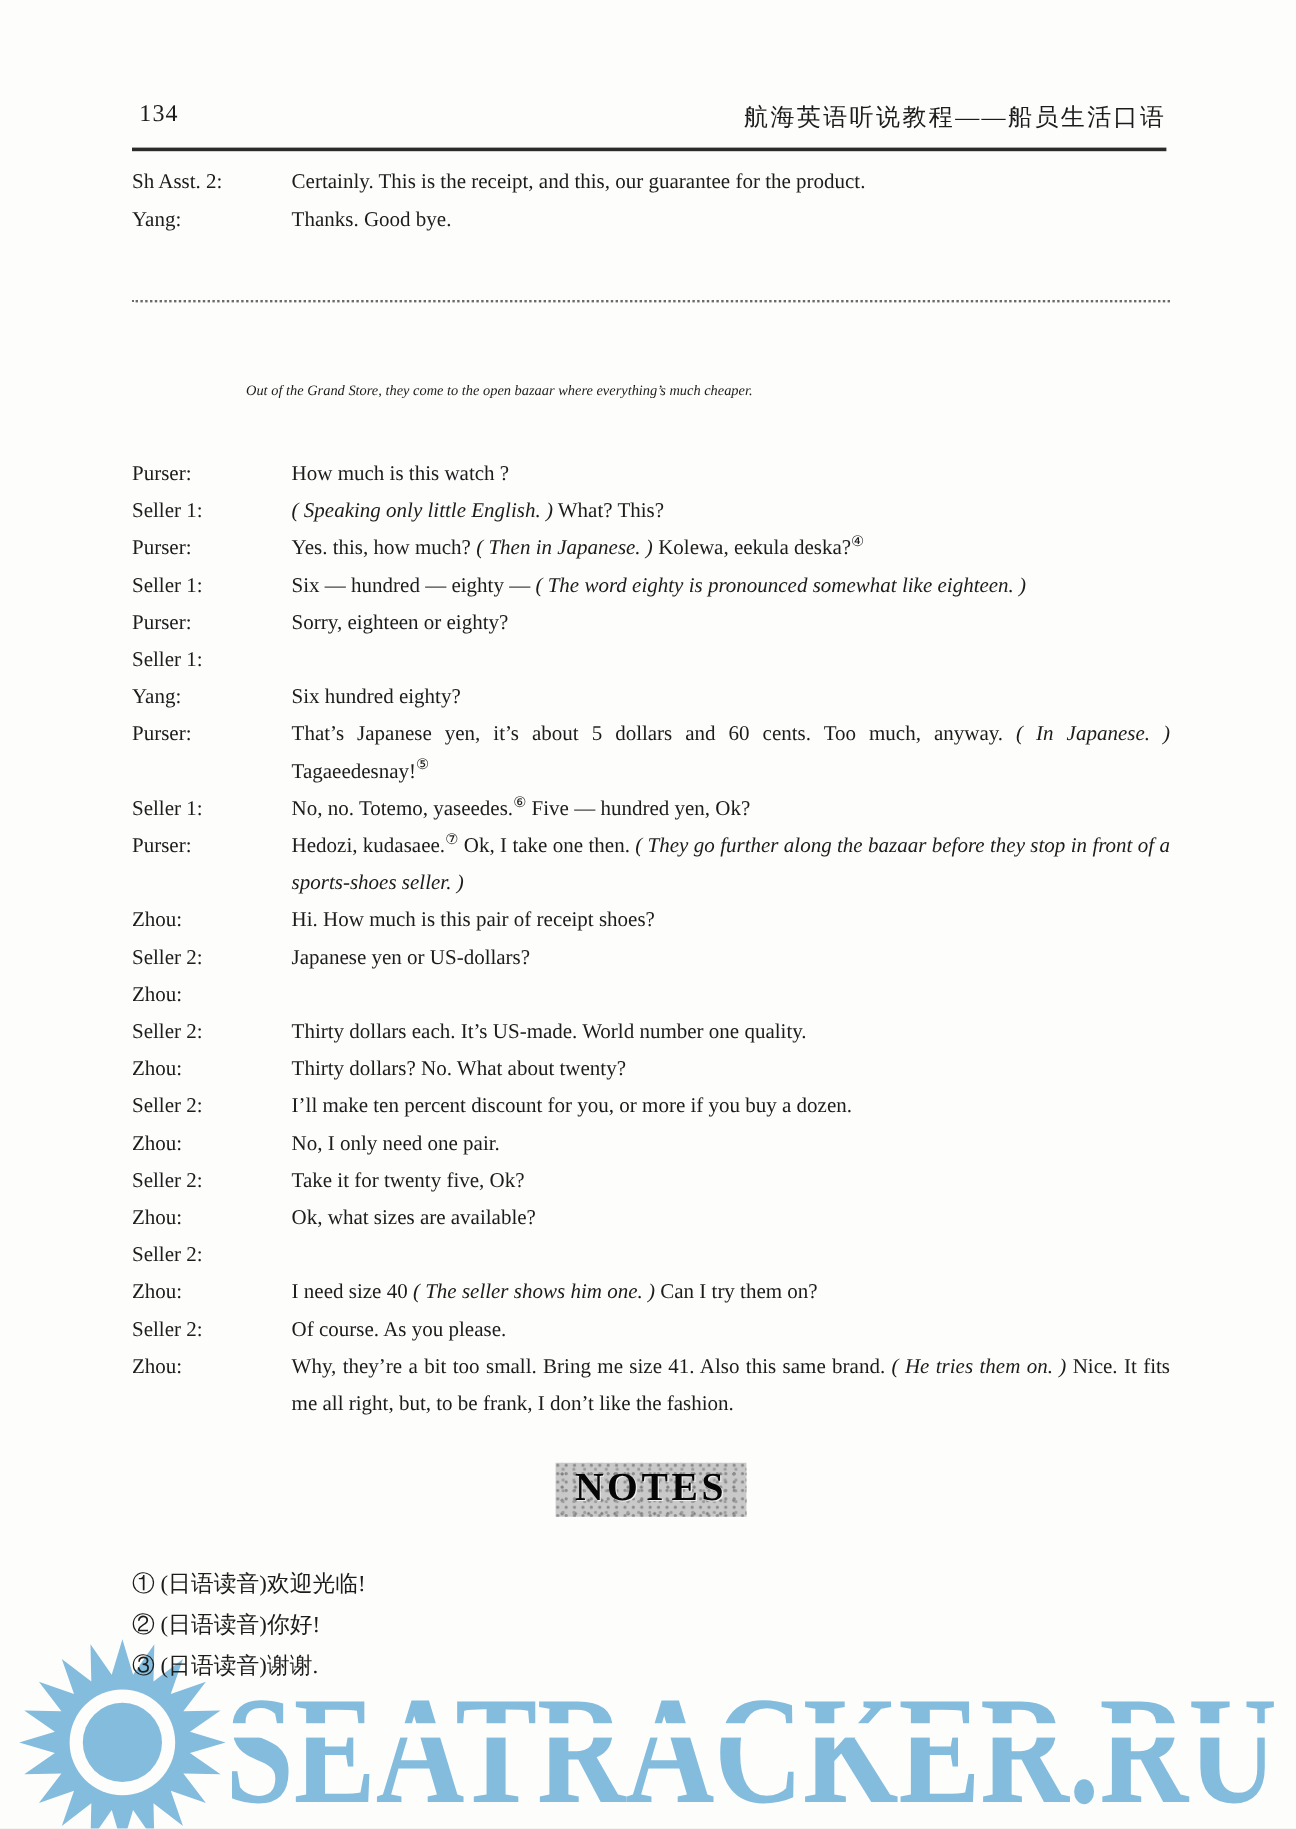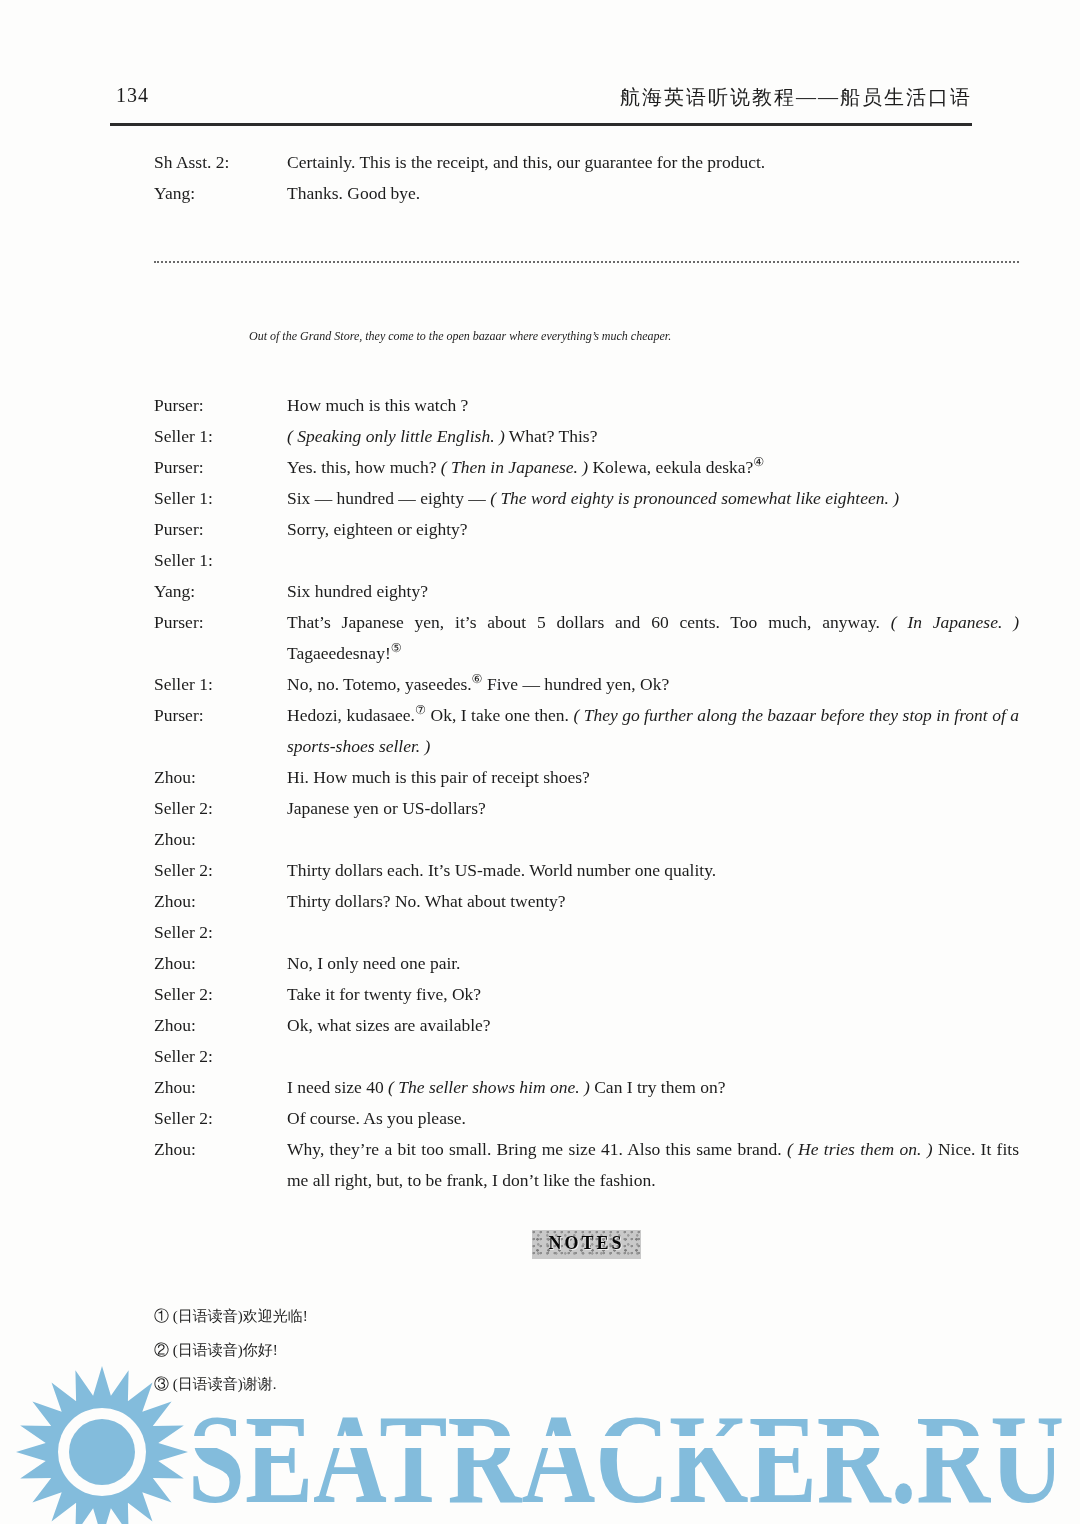--- a/index.html
+++ b/index.html
@@ -33,25 +33,24 @@
   }
   .header-title {
     display: block;
     text-align: right;
     letter-spacing: 2px;
   }
 
   
   .content {
     position: absolute;
-    top: 147px;
+    top: 136px;
     left: 110px;
     width: 865px;
     z-index: 1;
-    margin-left: 44px;
   }
 
   .dialogue-list { width: 100%; }
   .row {
     display: flex;
     align-items: baseline;
     font-size: 17.5px;
     line-height: 31px;
   }
   .speaker {
@@ -88,37 +87,37 @@
   .dialogue-main { margin-top: 38px; }
 
   
   .notes-heading-wrap {
     margin-top: 34px;
     text-align: center;
   }
   .notes-heading {
     display: inline-block;
     padding: 3px 16px 5px 16px;
-    font-size: 18px;
+    font-size: 33px;
     font-weight: bold;
     letter-spacing: 3px;
     color: #060606;
     background-color: #c9c9c9;
     background-image:
       radial-gradient(circle at 25% 30%, #8d8d8d 1px, transparent 1.6px),
       radial-gradient(circle at 70% 60%, #9d9d9d 1px, transparent 1.6px),
       radial-gradient(circle at 50% 85%, #7d7d7d 1px, transparent 1.6px);
     background-size: 7px 7px, 9px 9px, 11px 11px;
     text-shadow: 1px 1px 0 #efefef;
   }
 
   
   .notes-list {
     margin-top: 40px;
-    font-size: 15px;
+    font-size: 19px;
     line-height: 34px;
   }
   .note-item { white-space: nowrap; }
 
   
   .watermark {
     position: absolute;
     left: 0;
     bottom: 0;
     width: 1080px;
@@ -232,20 +231,21 @@
     <span class="text"><span class="normal">Thirty dollars each.  It’s US-made.  World number one quality.</span></span>
   </div>
 
   <div class="row">
     <span class="speaker">Zhou:</span>
     <span class="text"><span class="normal">Thirty dollars? No.  What about twenty?</span></span>
   </div>
 
   <div class="row">
     <span class="speaker">Seller 2:</span>
+    <span class="text"><span class="normal">I’ll make ten percent discount for you, or more if you buy a dozen.</span></span>
   </div>
 
   <div class="row">
     <span class="speaker">Zhou:</span>
     <span class="text"><span class="normal">No, I only need one pair.</span></span>
   </div>
 
   <div class="row">
     <span class="speaker">Seller 2:</span>
     <span class="text"><span class="normal">Take it for twenty five, Ok?</span></span>

